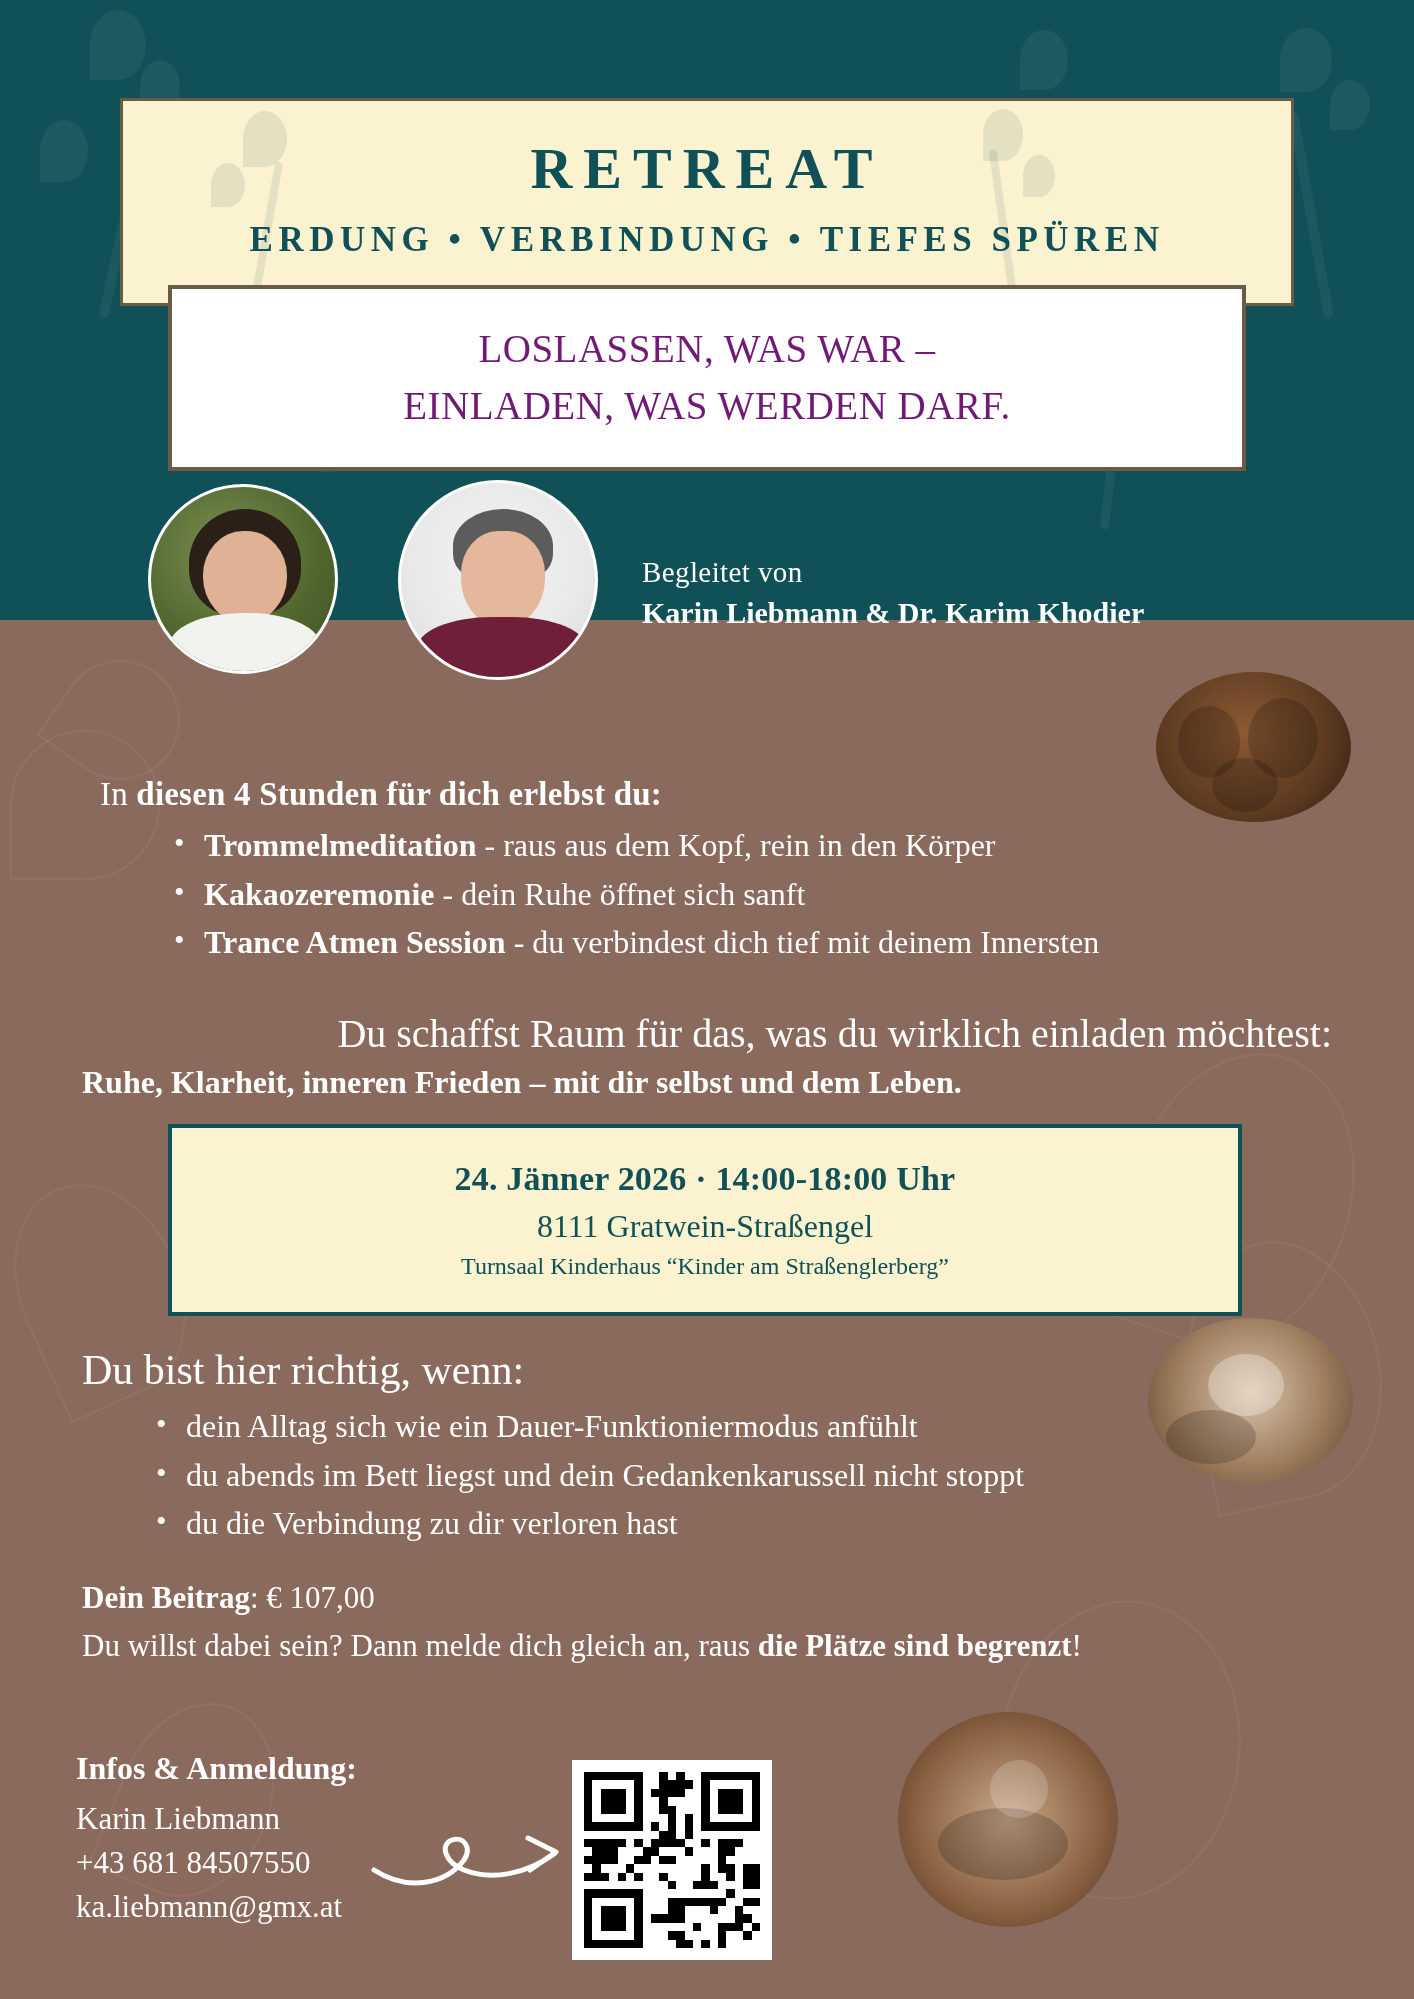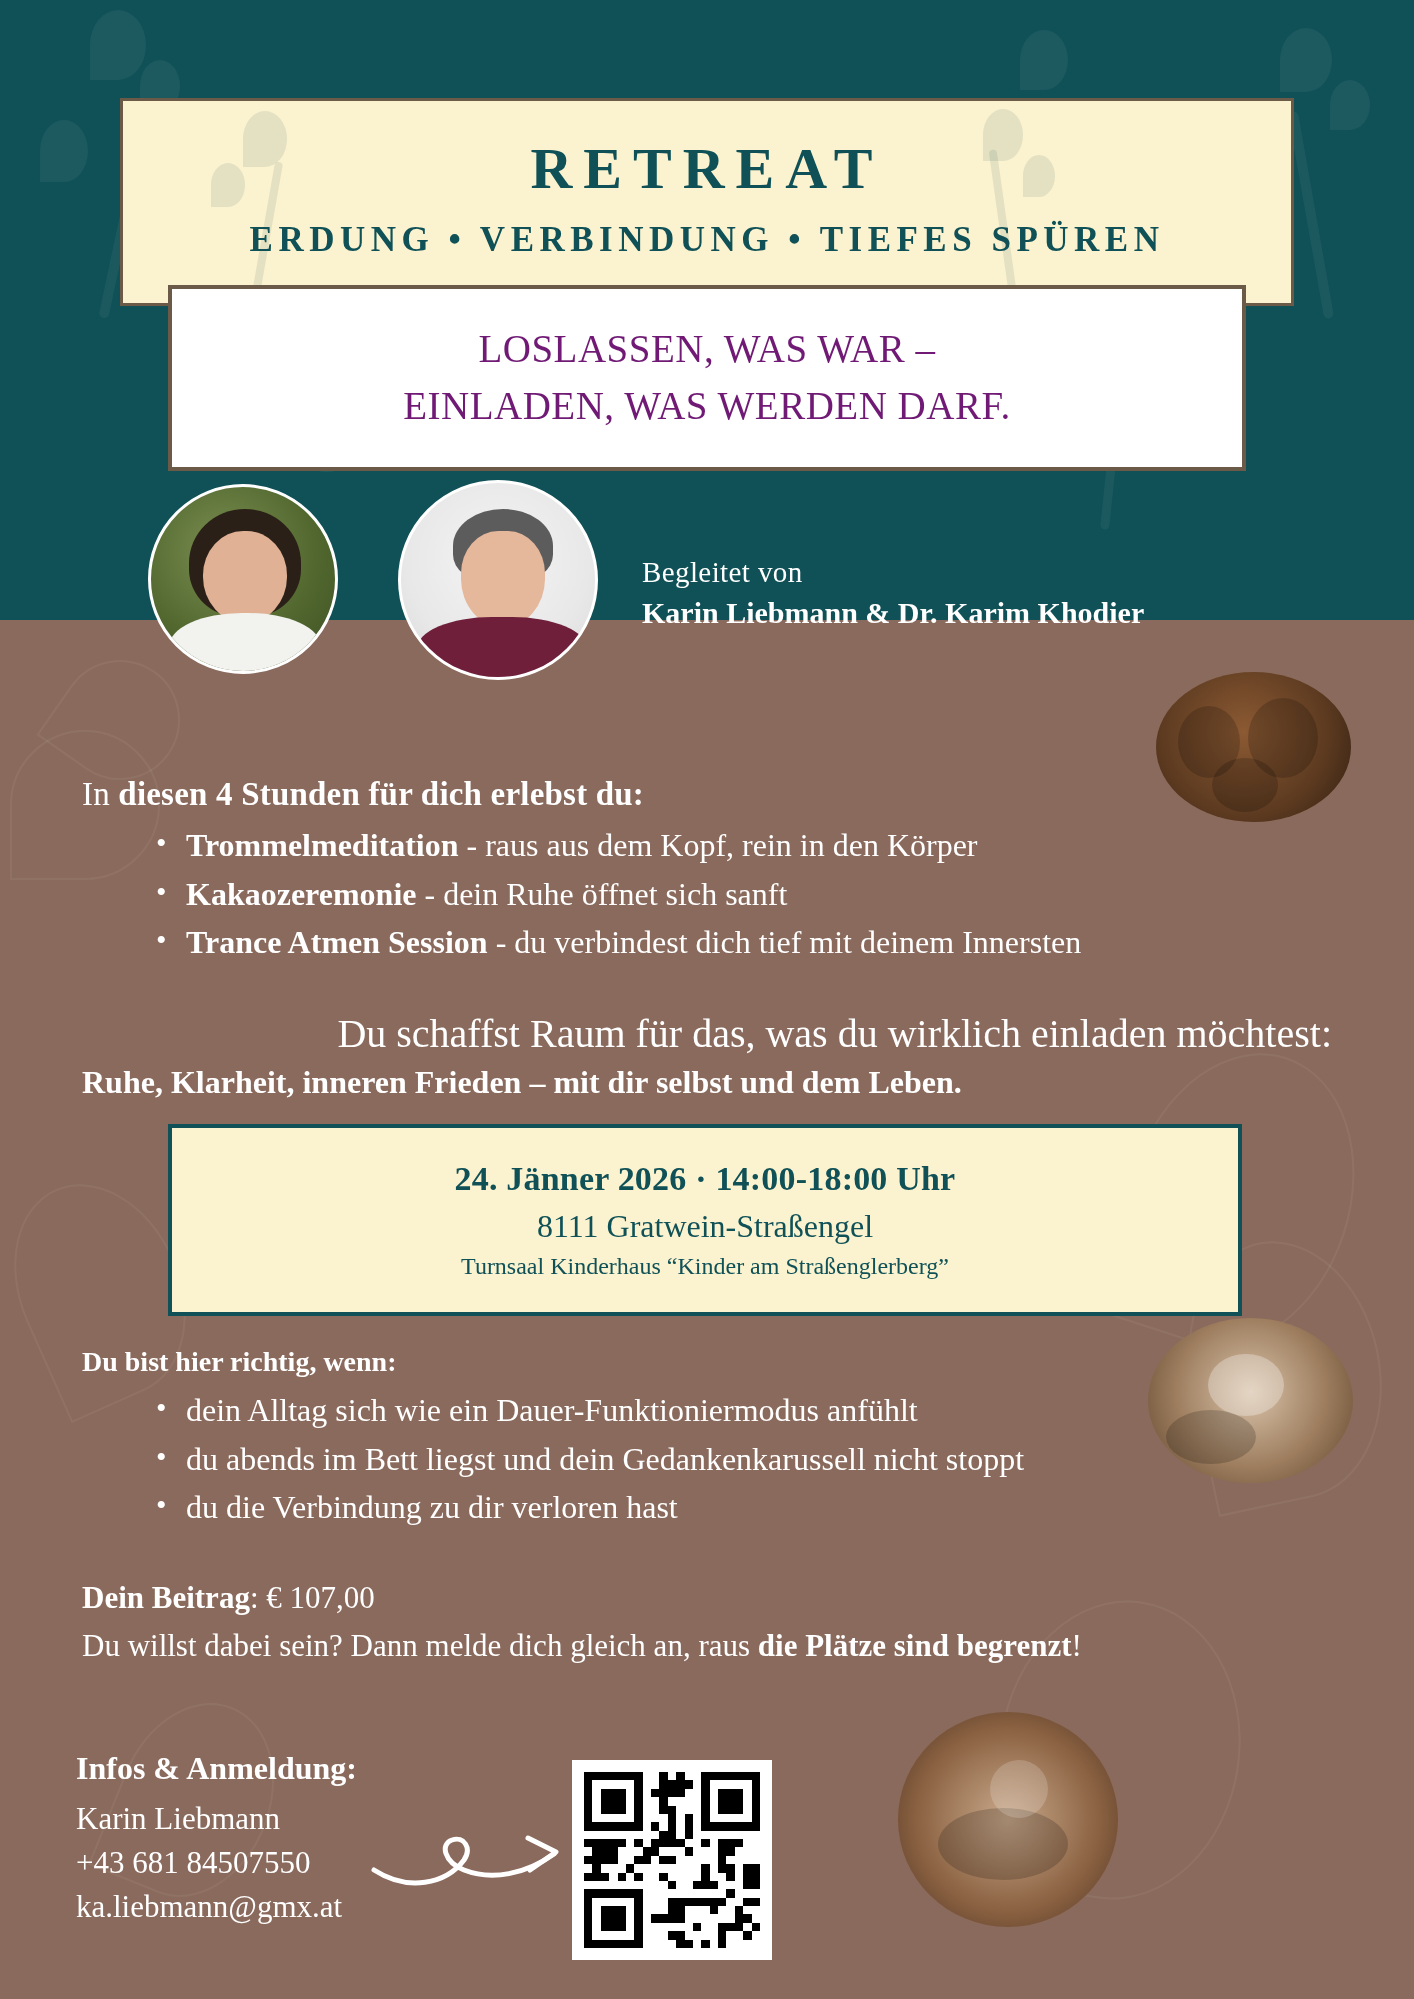--- a/index.html
+++ b/index.html
@@ -185,21 +185,21 @@
   }
   .pc-inner {
     position: absolute;
     border-radius: 50%;
     background: rgba(0,0,0,0.18);
   }
 
   
   .body-text { position: absolute; color: #ffffff; }
 
-  .sec-erlebst { left: 82px; top: 776px; width: 1250px; }
+  .sec-erlebst { left: 100px; top: 776px; width: 1250px; }
   .lead-line { font-size: 33px; letter-spacing: 0.2px; }
   .lead-line b { font-weight: bold; }
   ul.bullets {
     list-style: none;
     margin: 8px 0 0 0;
     padding: 0 0 0 104px;
   }
   ul.bullets li {
     font-size: 32px;
     line-height: 1.52;
@@ -232,21 +232,21 @@
     align-items: center;
     justify-content: center;
     color: #0f5157;
   }
   .date-box .d1 { font-size: 34px; font-weight: bold; letter-spacing: 0.2px; }
   .date-box .d2 { font-size: 32px; margin-top: 10px; }
   .date-box .d3 { font-size: 24px; margin-top: 8px; }
 
   
   .sec-richtig { left: 82px; top: 1346px; width: 1280px; }
-  .sec-richtig .head { font-size: 28px; font-weight: bold; }
+  .sec-richtig .head { font-size: 42px; font-weight: normal; }
 
   
   .sec-price { left: 82px; top: 1580px; width: 1290px; }
   .sec-price .p1 { font-size: 31px; }
   .sec-price .p1 b { font-weight: bold; }
   .sec-price .p2 { font-size: 31px; margin-top: 12px; }
   .sec-price .p2 b { font-weight: bold; font-family: Liberation Serif, serif; }
 
   
   .sec-contact { left: 76px; top: 1750px; width: 520px; }

